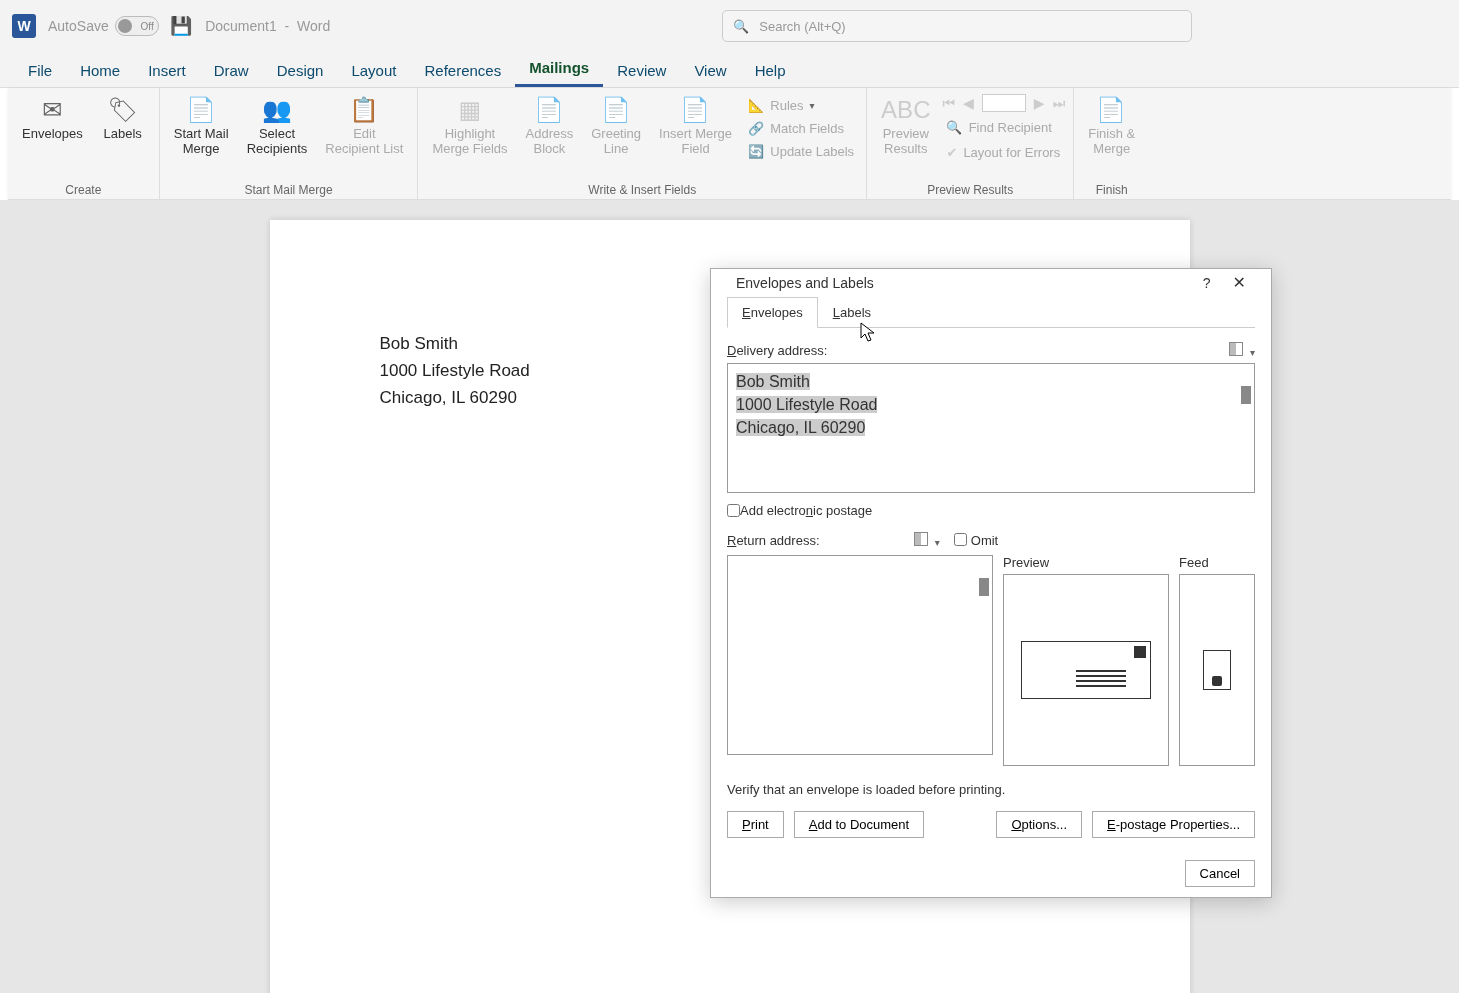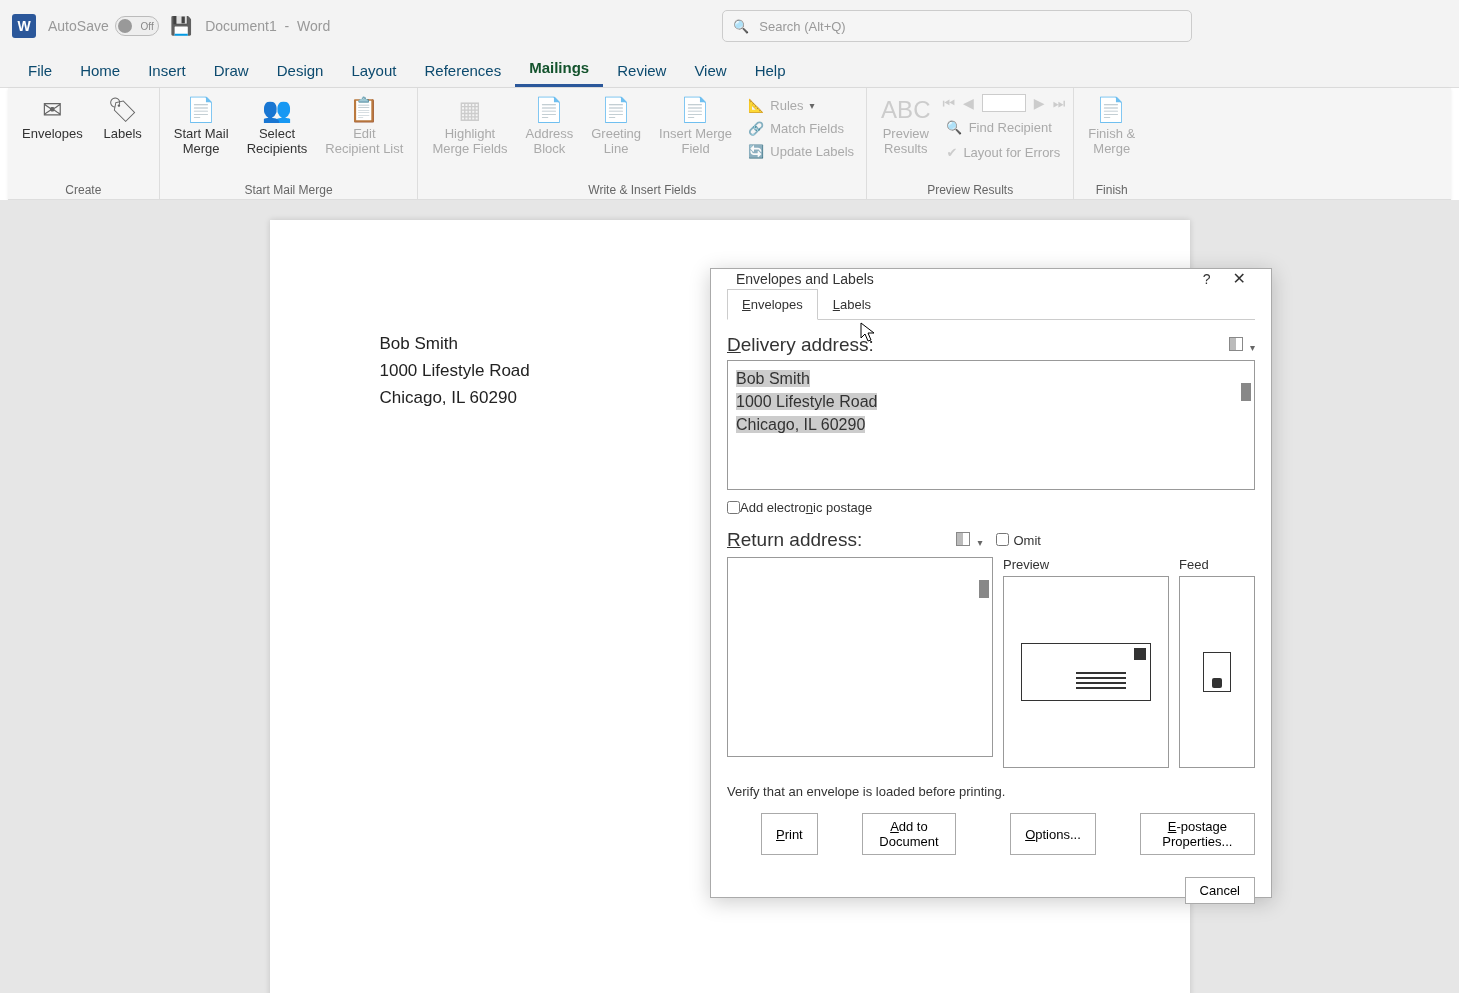--- a/index.html
+++ b/index.html
@@ -121,21 +121,21 @@
   font-size:14px;
   justify-content:space-between;
 }
 .dialog-title .right{display:flex;gap:22px;align-items:center;}
 .dialog-body { padding: 0 16px 12px; flex:1; position:relative;}
 .dlg-tabs { display:flex; border-bottom:1px solid #ccc;}
 .dlg-tab { padding:7px 14px; font-size:13px; border:1px solid transparent; cursor:pointer; position:relative; top:1px;}
 .dlg-tab.active { border:1px solid #ccc; border-bottom:1px solid #fff; background:#fff;}
 .dlg-tab .u{text-decoration:underline;}
 .row{display:flex;align-items:center;justify-content:space-between;margin-top:14px;}
-.label{font-size:19px;}
+.label{font-size:13px;}
 .label .u{text-decoration:underline;}
 .addr-box{
   border:1px solid #999; height:130px; margin-top:4px;
   padding:6px 8px; font-size:16px; line-height:1.45;
   position:relative;
 }
 .addr-box .hl{background:#ccc;}
 .addr-box .scrollbar{position:absolute;right:3px;top:22px;width:10px;height:18px;background:#888;}
 .check-row{display:flex;align-items:center;gap:0;margin-top:10px;font-size:13px;}
 .check-row .u{text-decoration:underline;}
@@ -147,21 +147,21 @@
 .preview-box{border:1px solid #999;width:166px;height:192px;display:flex;align-items:center;justify-content:center;}
 .feed-box{border:1px solid #999;width:76px;height:192px;display:flex;align-items:center;justify-content:center;}
 .envelope-prev{width:130px;height:58px;border:1px solid #333;position:relative;background:#fff;}
 .envelope-prev .stamp{position:absolute;right:4px;top:4px;width:12px;height:12px;background:#333;}
 .envelope-prev .lines{position:absolute;left:54px;top:28px;width:50px;}
 .envelope-prev .lines div{height:2px;background:#333;margin-bottom:3px;}
 .feed-prev{width:28px;height:40px;border:1px solid #333;position:relative;}
 .feed-prev .mark{position:absolute;bottom:3px;left:8px;width:10px;height:10px;background:#333;border-radius:2px;}
 .verify{font-size:13px;margin-top:16px;}
 .btn-row{display:flex;gap:10px;margin-top:14px;}
-.btn{border:1px solid #aaa;background:#fff;padding:5px 14px;font-size:13px;cursor:pointer;border-radius:0;margin-left:34px;}
+.btn{border:1px solid #aaa;background:#fff;padding:5px 14px;font-size:13px;cursor:pointer;border-radius:0;}
 .btn .u{text-decoration:underline;}
 .dialog-footer{display:flex;justify-content:flex-end;padding:10px 16px;}
 .book-icon{display:inline-block;width:14px;height:14px;border:1px solid #888;background:linear-gradient(to right,#bbb 50%,#fff 50%);}
 .dropdown-caret{font-size:10px;color:#666;}
 .cursor-arrow{
   position:absolute;
   left:860px; top:322px;
   width:16px; height:22px;
   pointer-events:none;
   z-index:1000;

